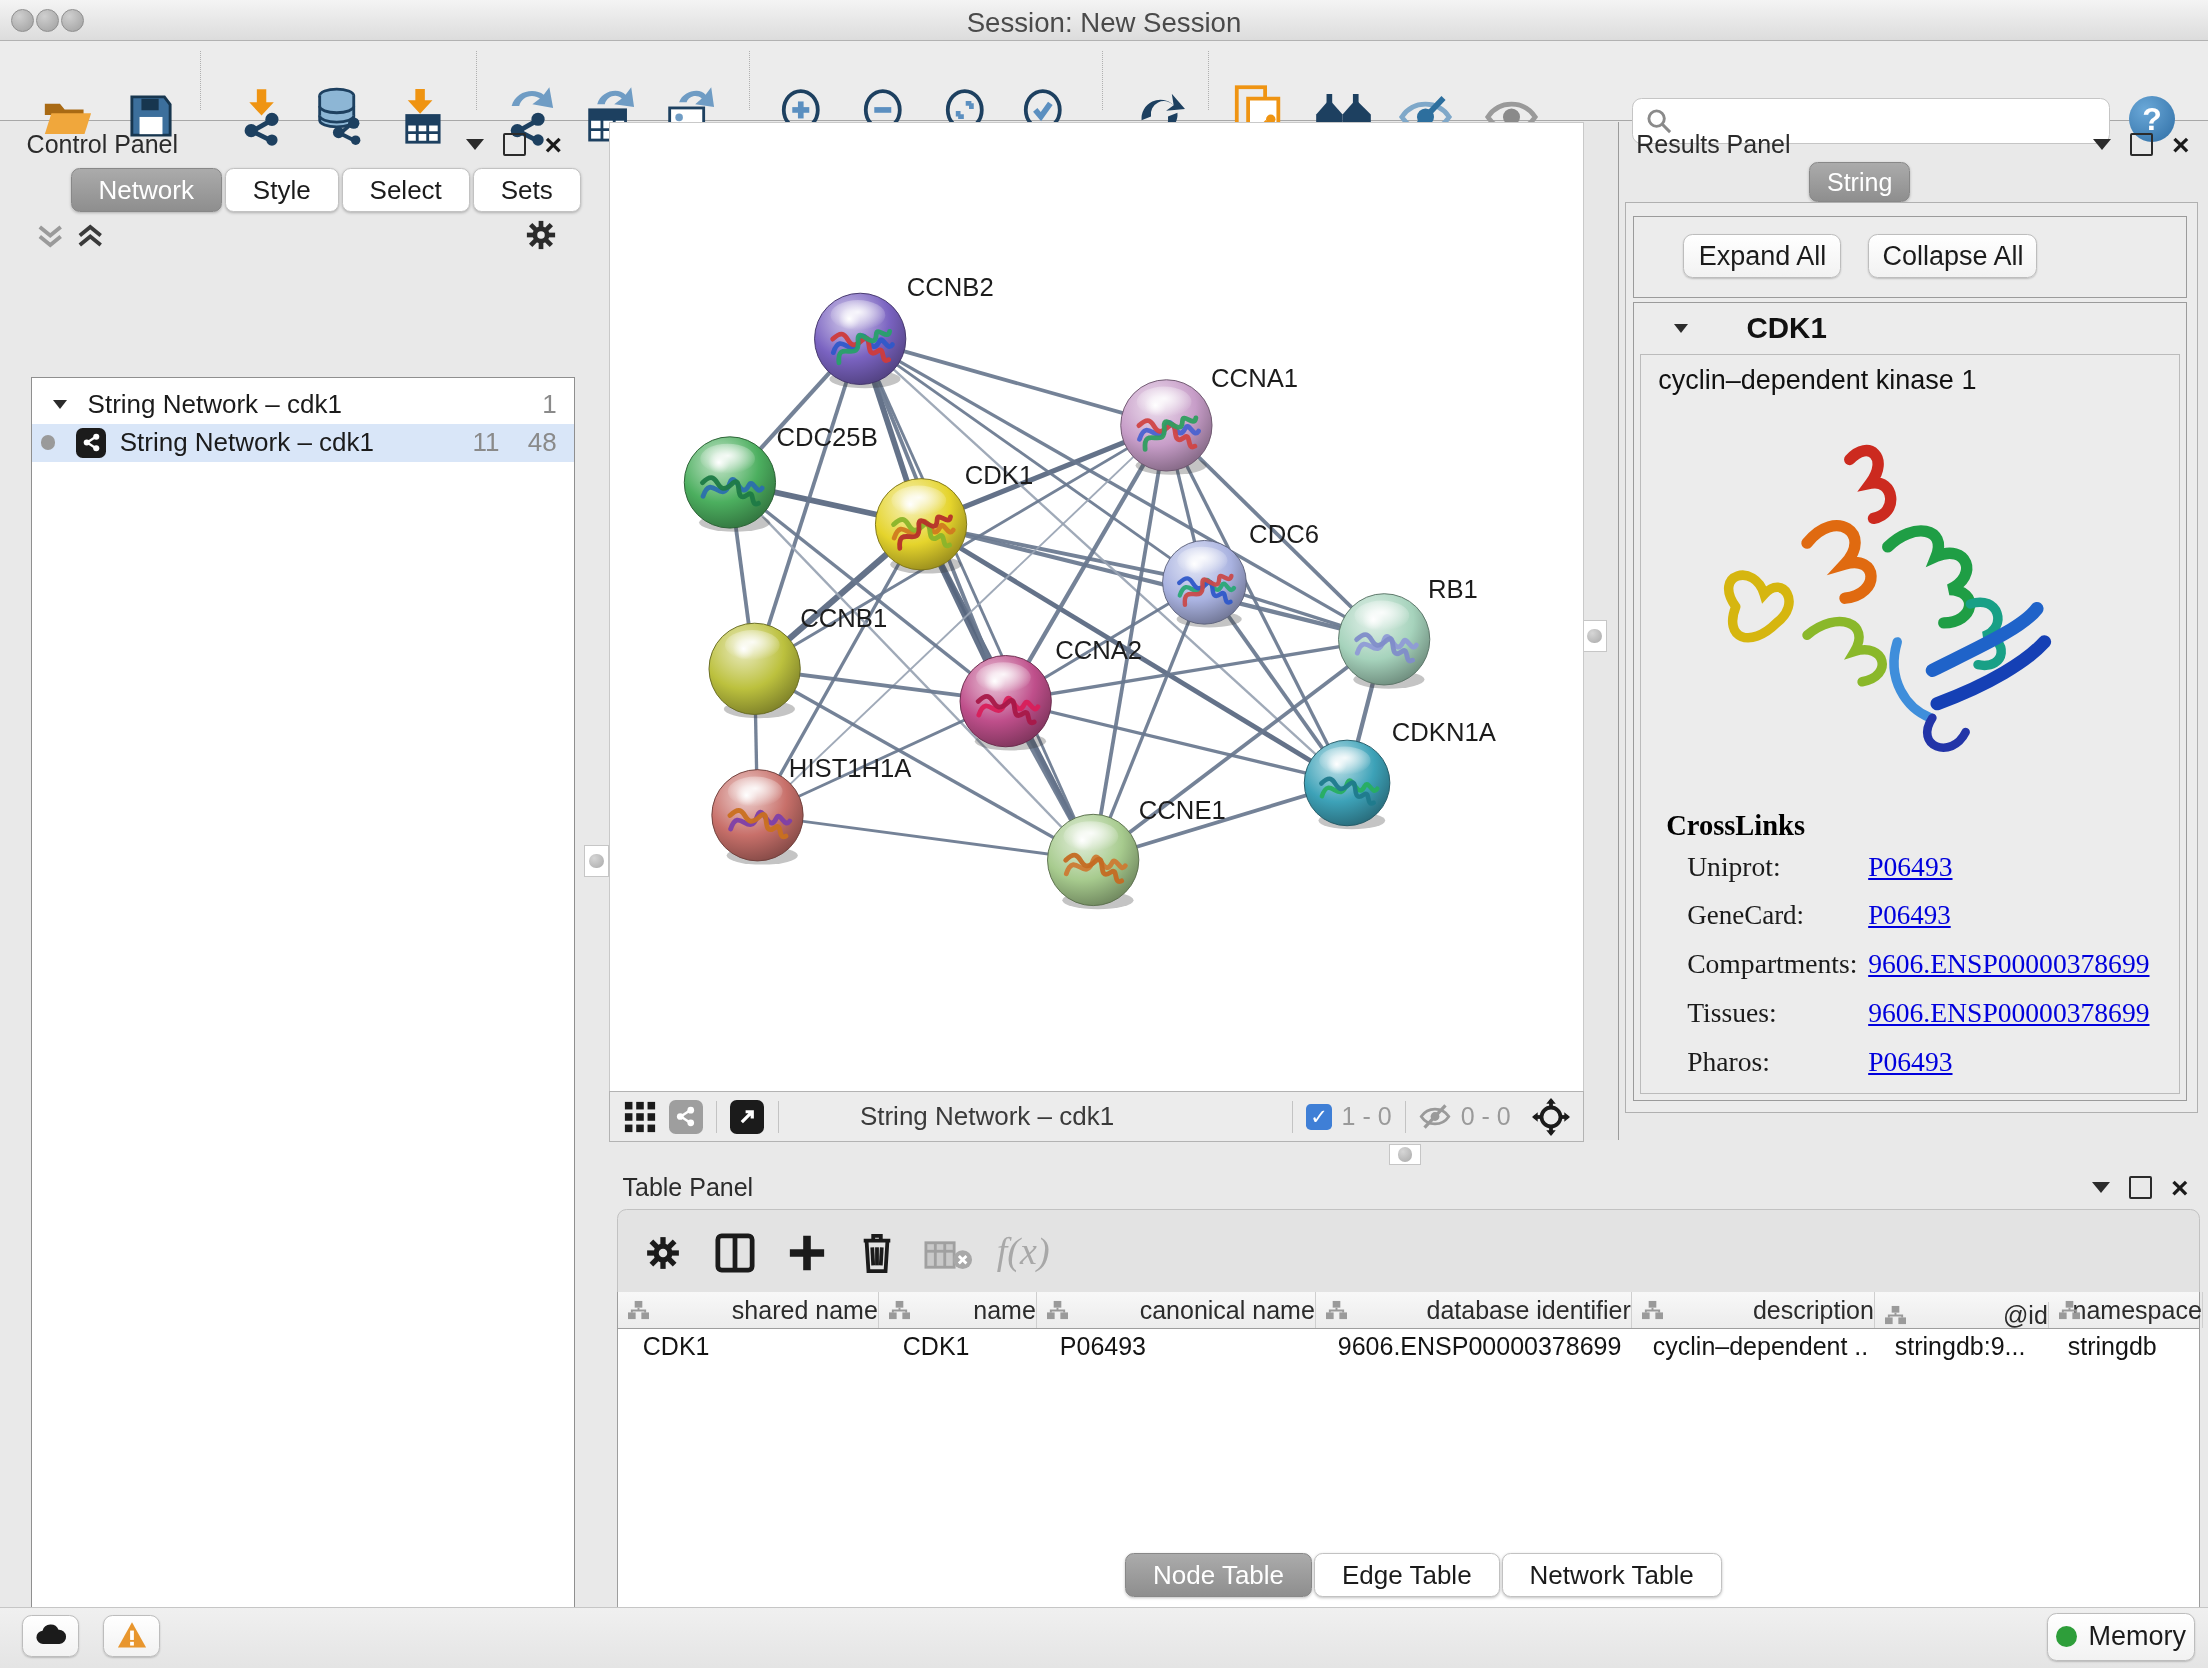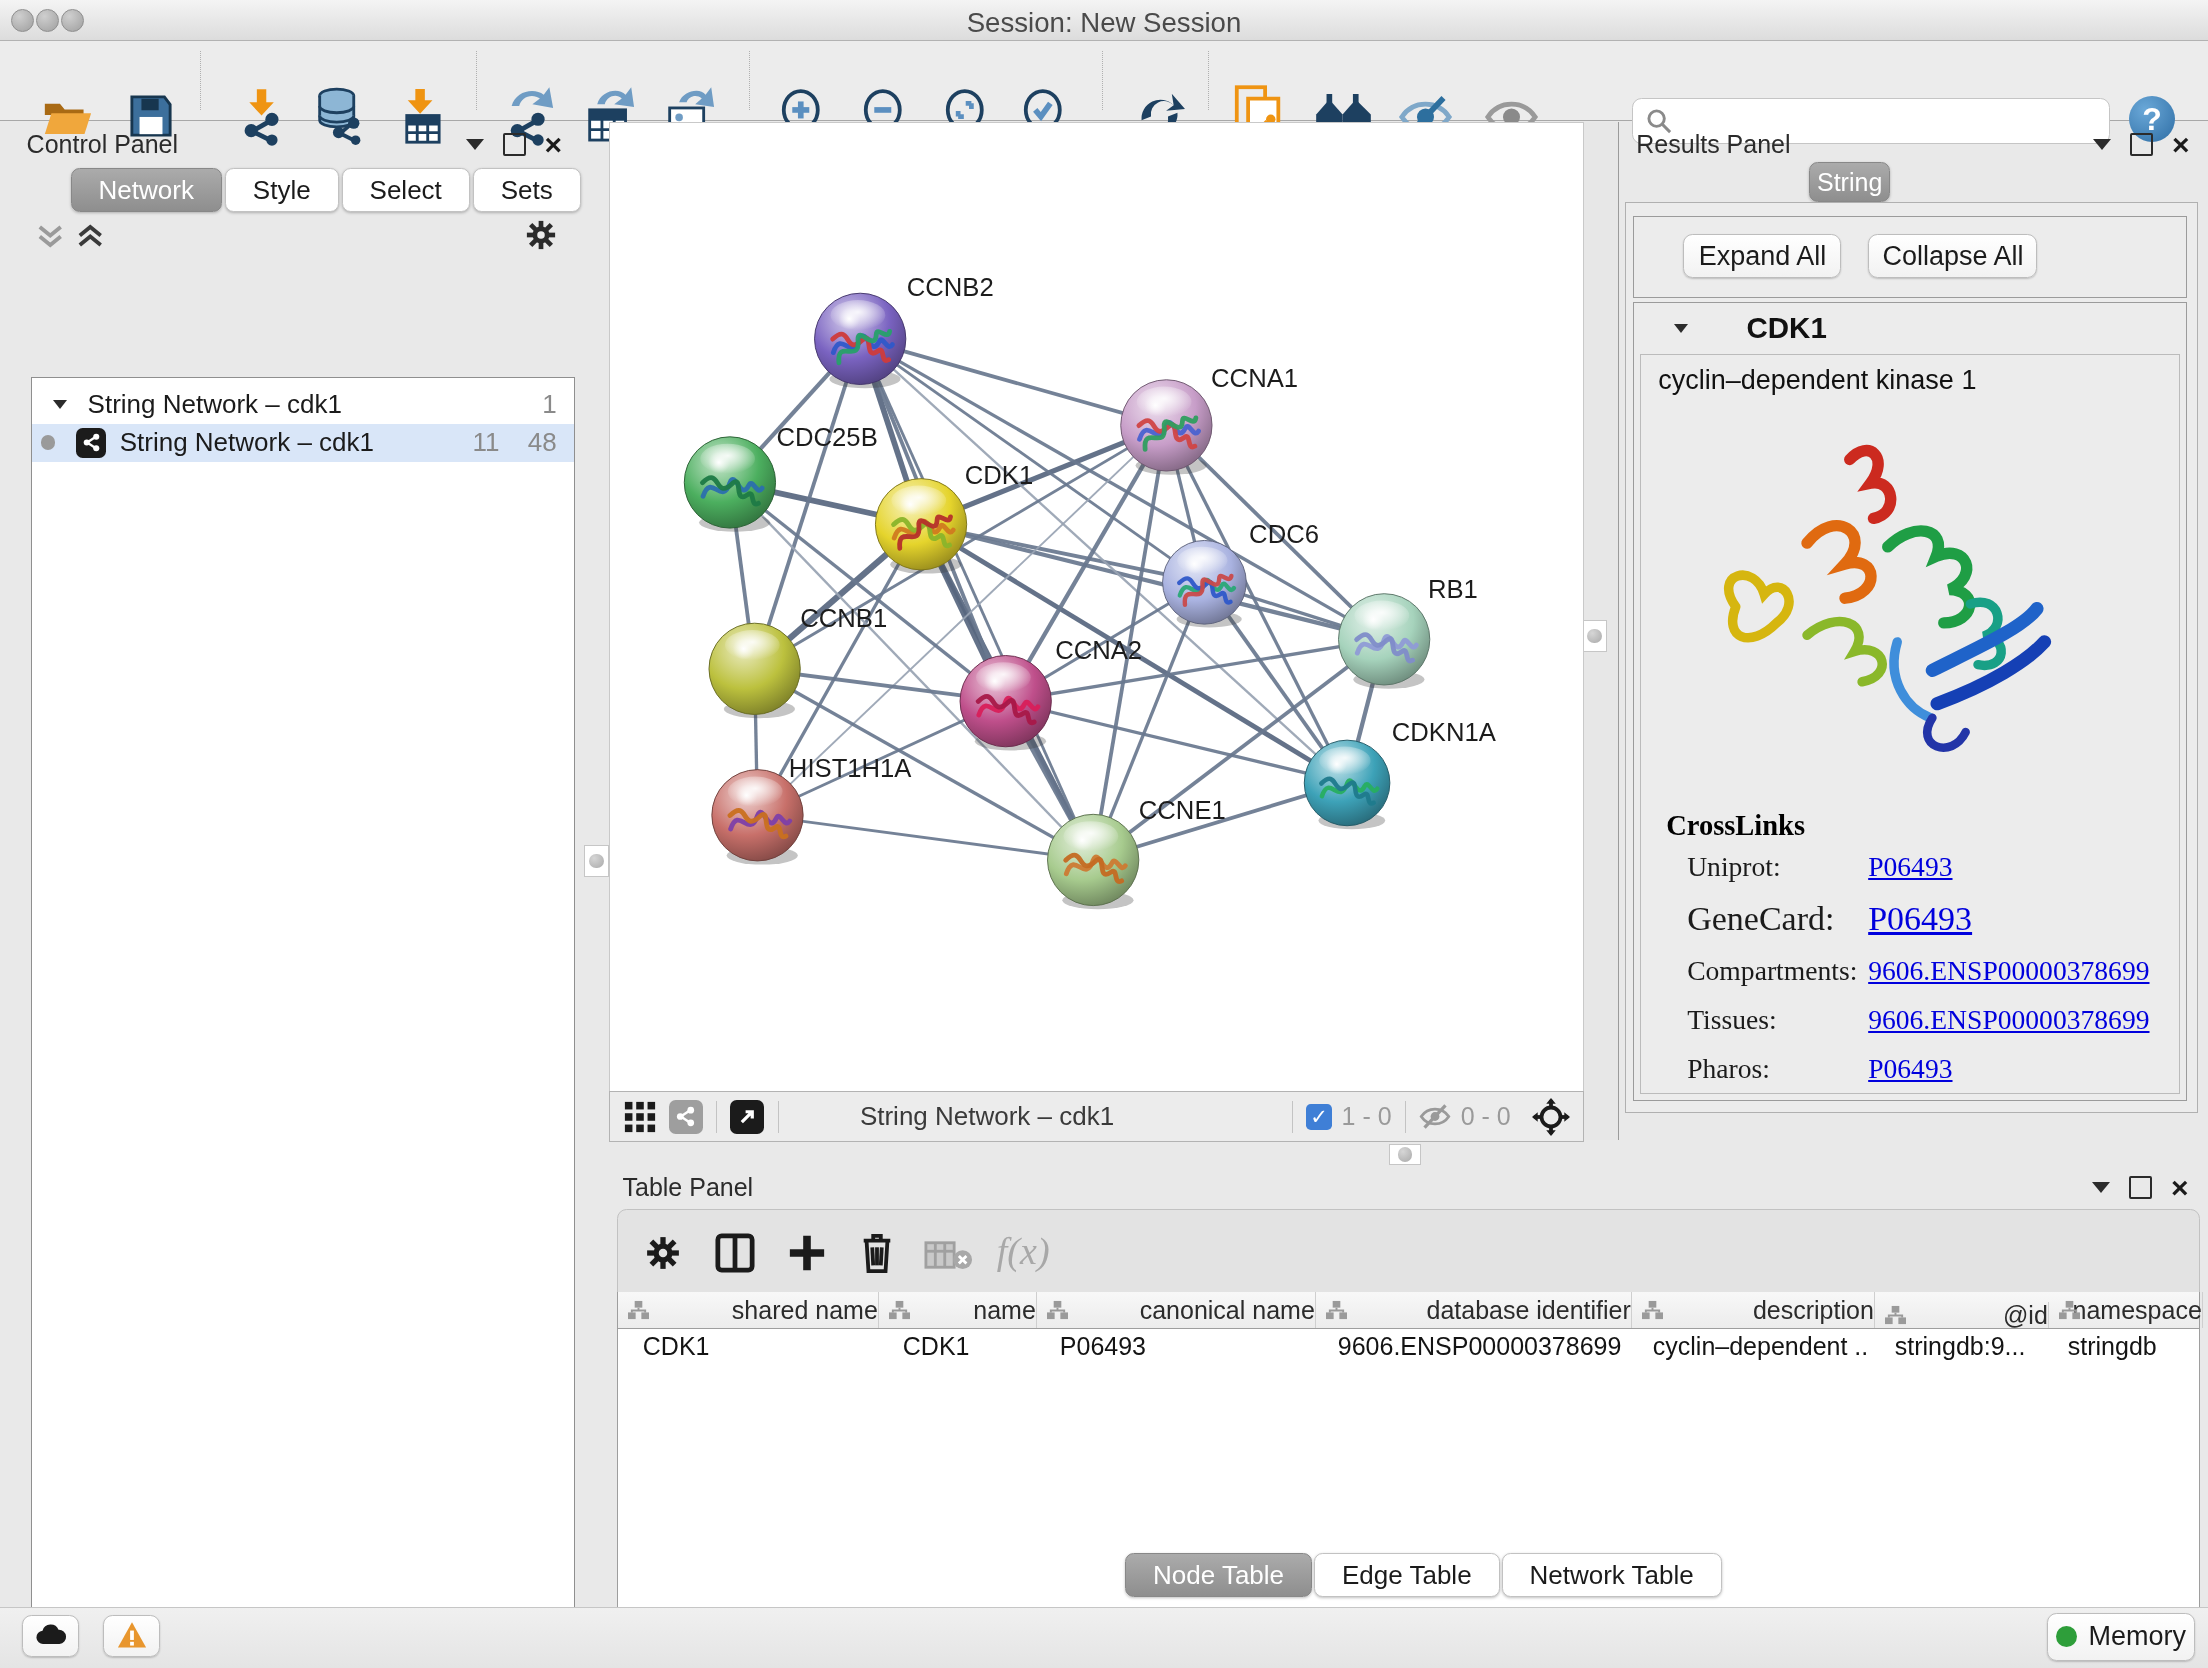--- a/index.html
+++ b/index.html
@@ -567,21 +567,21 @@
   </svg>
 </div>
 
 <div class="abs" style="left:1623px;top:122px;width:580px;height:995px">
   <div class="abs panel-title" style="left:13.3px;top:7.6px">Results Panel</div>
   <div class="abs hdr-icons" style="left:470px;top:11.4px">
     <span class="tri"></span>
     <span class="sq"></span>
     <span class="xx">×</span>
   </div>
-  <div class="abs tab active" style="left:186px;top:40px;height:38px;line-height:38px;padding:0 7px;font-size:25px">String</div>
+  <div class="abs tab active" style="left:186px;top:40px;height:38px;line-height:38px;padding:0 17px;font-size:25px">String</div>
   <div class="abs" style="left:1.9px;top:80px;width:571px;height:909px;background:#ececec;border:1px solid #b0b0b0">
     <div class="abs" style="left:7.6px;top:13.3px;width:552px;height:80px;border:1px solid #9b9b9b">
       <div class="abs btn" style="left:49px;top:17px;width:156px;height:42px;line-height:42px">Expand All</div>
       <div class="abs btn" style="left:234px;top:17px;width:167px;height:42px;line-height:42px">Collapse All</div>
     </div>
     <div class="abs" style="left:7.6px;top:99px;width:552px;height:797px;border:1px solid #9b9b9b">
       <span class="tri tri-sm abs" style="left:40px;top:21px"></span>
       <span class="abs" style="left:112px;top:7.6px;font-size:29.5px;font-weight:bold;color:#111">CDK1</span>
       <div class="abs" style="left:5.7px;top:51px;width:538px;height:738px;border:1px solid #bbb;background:#ececec">
         <span class="abs" style="left:17px;top:9.5px;font-size:27px;color:#111">cyclin–dependent kinase 1</span>
@@ -600,21 +600,21 @@
             <path d="M252 302 C232 332 272 347 287 317" stroke="#2335a8" stroke-width="9"></path>
           </g>
         </svg>
 
         <div class="abs serif" style="left:25px;top:455px;font-size:28.5px;font-weight:bold;color:#000">CrossLinks</div>
         <div class="abs" id="crosslinks" style="left:46px;top:496px;width:476px">
             <div class="serif" style="display: flex; margin-bottom: 17px; font-size: 27.6px;">
               <span style="width: 181px;">Uniprot:</span>
               <span class="link">P06493</span>
             </div>
-            <div class="serif" style="display: flex; margin-bottom: 17px; font-size: 34px;">
+            <div class="serif" style="display: flex; margin-bottom: 17px; font-size: 27px;">
               <span style="width: 181px;">GeneCard:</span>
               <span class="link">P06493</span>
             </div>
             <div class="serif" style="display: flex; margin-bottom: 17px; font-size: 27.6px;">
               <span style="width: 181px;">Compartments:</span>
               <span class="link">9606.ENSP00000378699</span>
             </div>
             <div class="serif" style="display: flex; margin-bottom: 17px; font-size: 27.6px;">
               <span style="width: 181px;">Tissues:</span>
               <span class="link">9606.ENSP00000378699</span>

